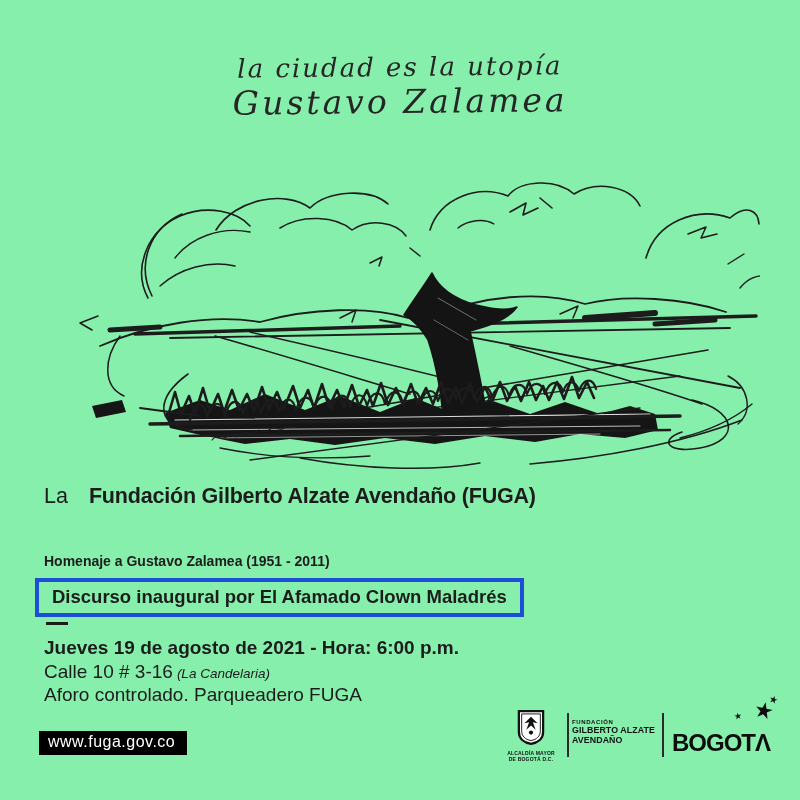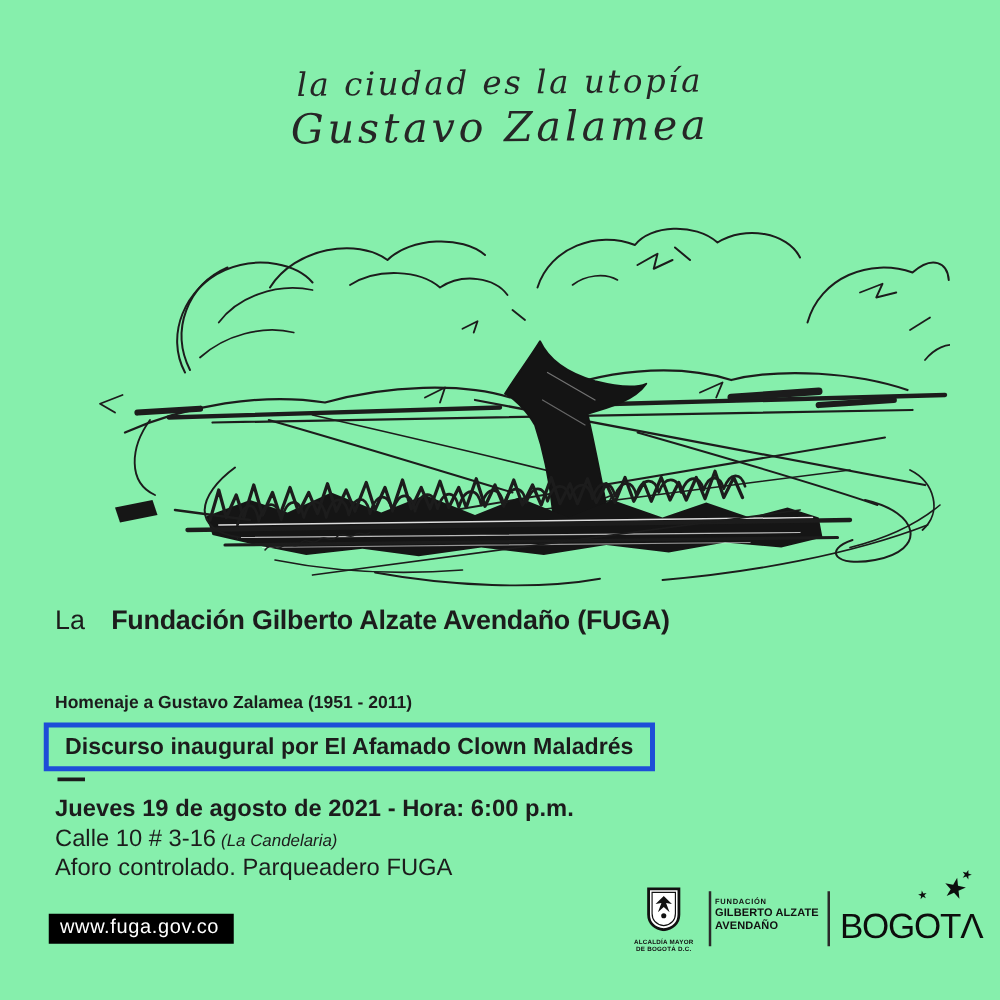--- a/index.html
+++ b/index.html
@@ -30,21 +30,21 @@
   .website-bar{position:absolute;left:39px;top:731px;background:#000;color:#fff;
     font-size:16px;padding:2px 12px 4px 9px;letter-spacing:0.5px;cursor:pointer;}
   .alcaldia{position:absolute;left:500px;top:709px;width:62px;text-align:center;}
   .alcaldia-caption{font-size:5px;font-weight:700;line-height:1.25;color:#111;letter-spacing:0.2px;margin-top:1px;}
   .logo-divider{position:absolute;top:713px;width:1.5px;height:44px;background:#2a2a2a;}
   .div1{left:567px;} .div2{left:662px;}
   .fundacion{position:absolute;left:572px;top:719px;width:86px;color:#111;}
   .fnd1{font-size:6px;font-weight:700;letter-spacing:0.6px;}
   .fnd2,.fnd3{font-size:8.8px;font-weight:700;line-height:1.15;letter-spacing:0.1px;}
   .bogota{position:absolute;left:672px;top:702px;width:100px;height:58px;color:#0d0d0d;}
-  .bogota-word{position:absolute;left:0px;bottom:3px;font-size:28px;font-weight:400;letter-spacing:-1px;white-space:nowrap;}
+  .bogota-word{position:absolute;left:0px;bottom:3px;font-size:24px;font-weight:700;letter-spacing:-1px;white-space:nowrap;}
   .star-lg{position:absolute;right:-2px;top:-4px;font-size:22px;transform:rotate(12deg);}
   .star-sm1{position:absolute;right:30px;top:9px;font-size:9px;transform:rotate(-10deg);}
   .star-sm2{position:absolute;right:-6px;top:-8px;font-size:10px;transform:rotate(18deg);}
 </style>
 </head>
 <body>
 
 <div class="poster">
 
   <div class="handwriting">

